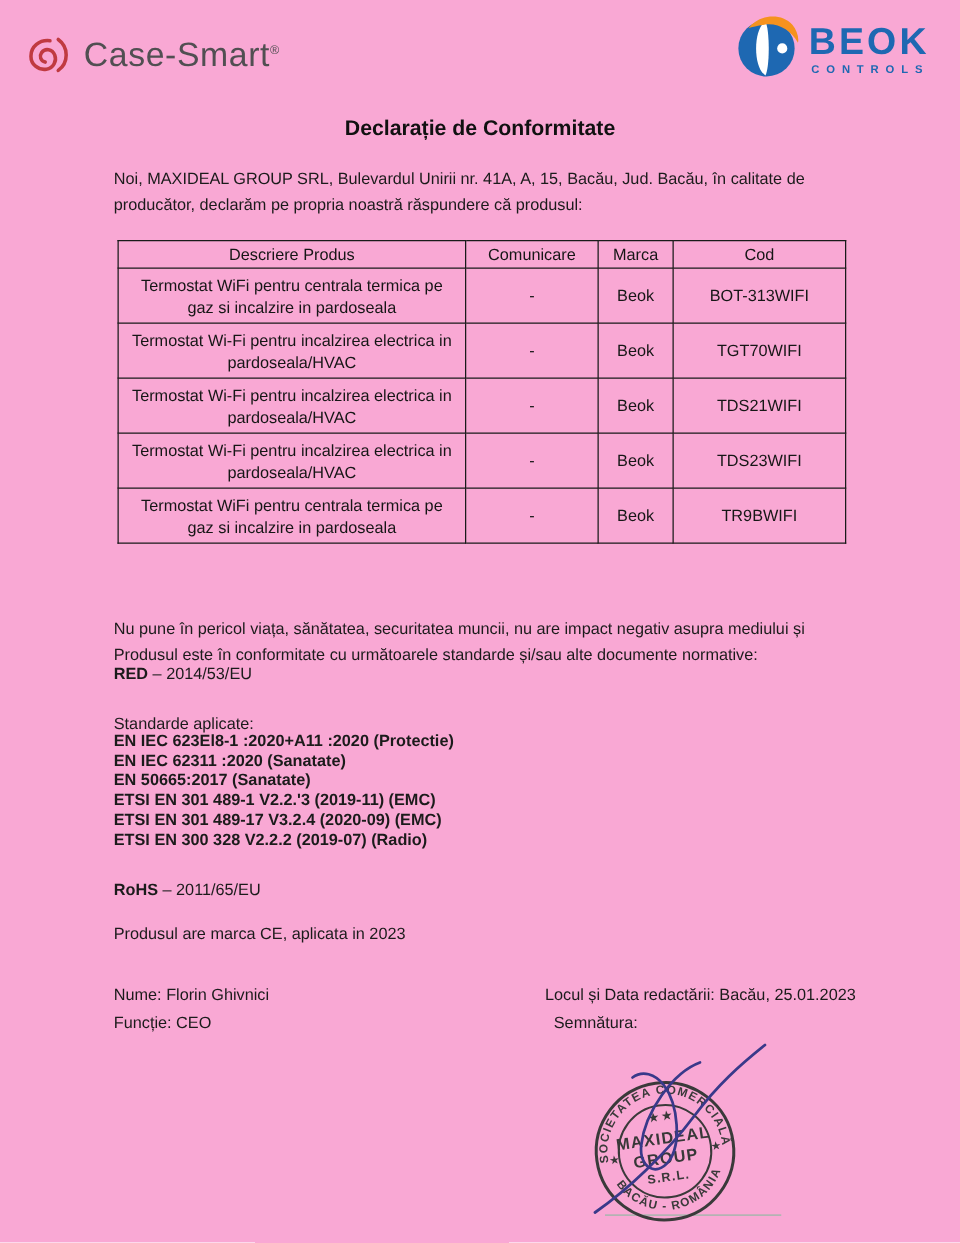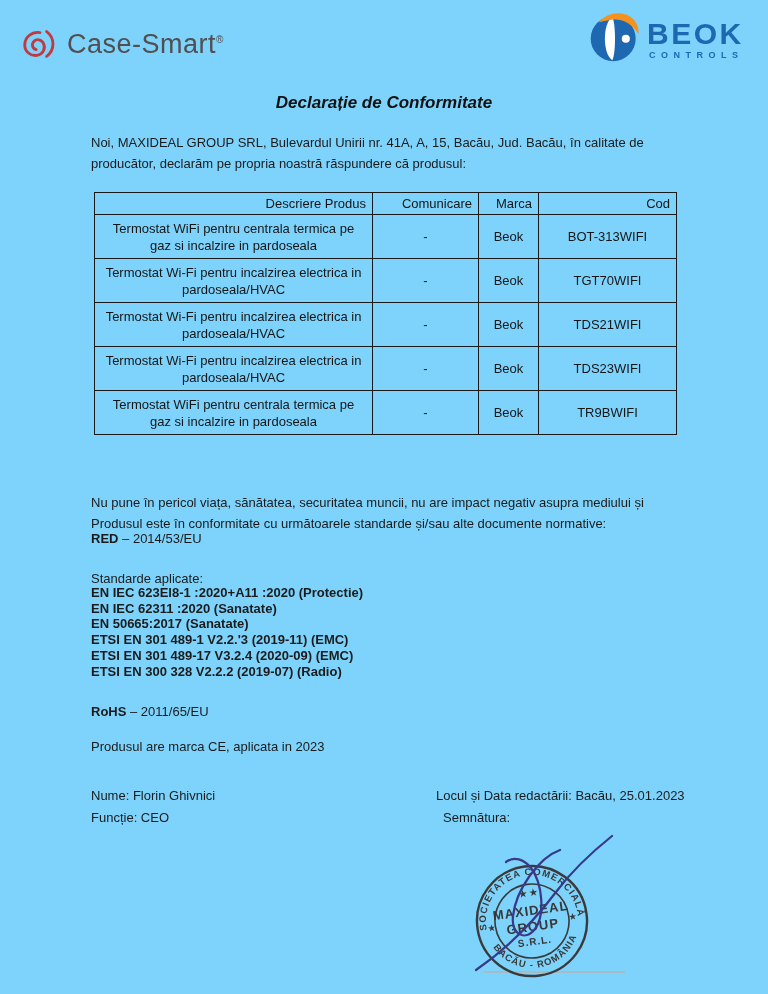--- a/index.html
+++ b/index.html
@@ -2,59 +2,59 @@
 <html><head>
 <meta charset="utf-8">
 <style>
   * { margin: 0; padding: 0; box-sizing: border-box; }
   html, body { background: #ffffff; }
   body { font-family: "Liberation Sans", sans-serif; color: #1b1b1b; }
   .page {
     position: relative;
     width: 768px;
     height: 994px;
-    background: #7dd3fc;
+    background: #f9a8d4;
     overflow: hidden;
     font-size: 13px;
   }
 
   
   .logo-case { position: absolute; left: 20px; top: 24px; display: flex; align-items: center; gap: 9px; }
   .logo-case .cs-text {
     font-size: 27px; font-weight: 400; color: #514f52; letter-spacing: 0.5px;
   }
   .logo-case .cs-reg { font-size: 10px; vertical-align: super; color: #514f52; }
 
   .logo-beok { position: absolute; left: 588px; top: 8px; display: flex; align-items: center; gap: 5px; }
   .beok-textcol { display: flex; flex-direction: column; align-items: flex-start; margin-top: 4px; }
   .beok-name { font-size: 30px; font-weight: 700; color: #1e68b2; letter-spacing: 2.5px; line-height: 28px; }
   .beok-sub { font-size: 9px; font-weight: 700; color: #1e68b2; letter-spacing: 5.5px; margin-top: 2px; margin-left: 2px; }
 
   
   .doc-title {
     position: absolute; top: 93px; left: 0; width: 100%;
-    text-align: center; font-size: 17px; font-weight: 700; color: #111; font-style: italic;
+    text-align: center; font-size: 17px; font-weight: 700; color: #111;
   }
 
   
   .para { position: absolute; left: 91px; line-height: 21px; font-size: 13px; }
   .intro { top: 132px; }
   .safety { top: 456px; margin-top: 36px; }
 
   
   table.products {
     position: absolute; left: 94px; top: 192px;
     border-collapse: collapse; table-layout: fixed; width: 582px;
     font-size: 13px; color: #161616;
   }
   table.products th, table.products td {
     border: 1.5px solid #1a1a1a; text-align: center; vertical-align: middle;
     line-height: 17px; padding: 2px 6px; font-weight: 400;
   }
-  table.products th { height: 16px; text-align: right; }
+  table.products th { height: 16px; }
   table.products td { height: 44px; }
   .col-desc { width: 278px; }
   .col-com  { width: 106px; }
   .col-marca{ width: 60px; }
   .col-cod  { width: 138px; }
 
   
   .line { position: absolute; left: 91px; font-size: 13px; line-height: 21px; }
   .red-line   { top: 528px; }
   .std-head   { top: 568px; }

